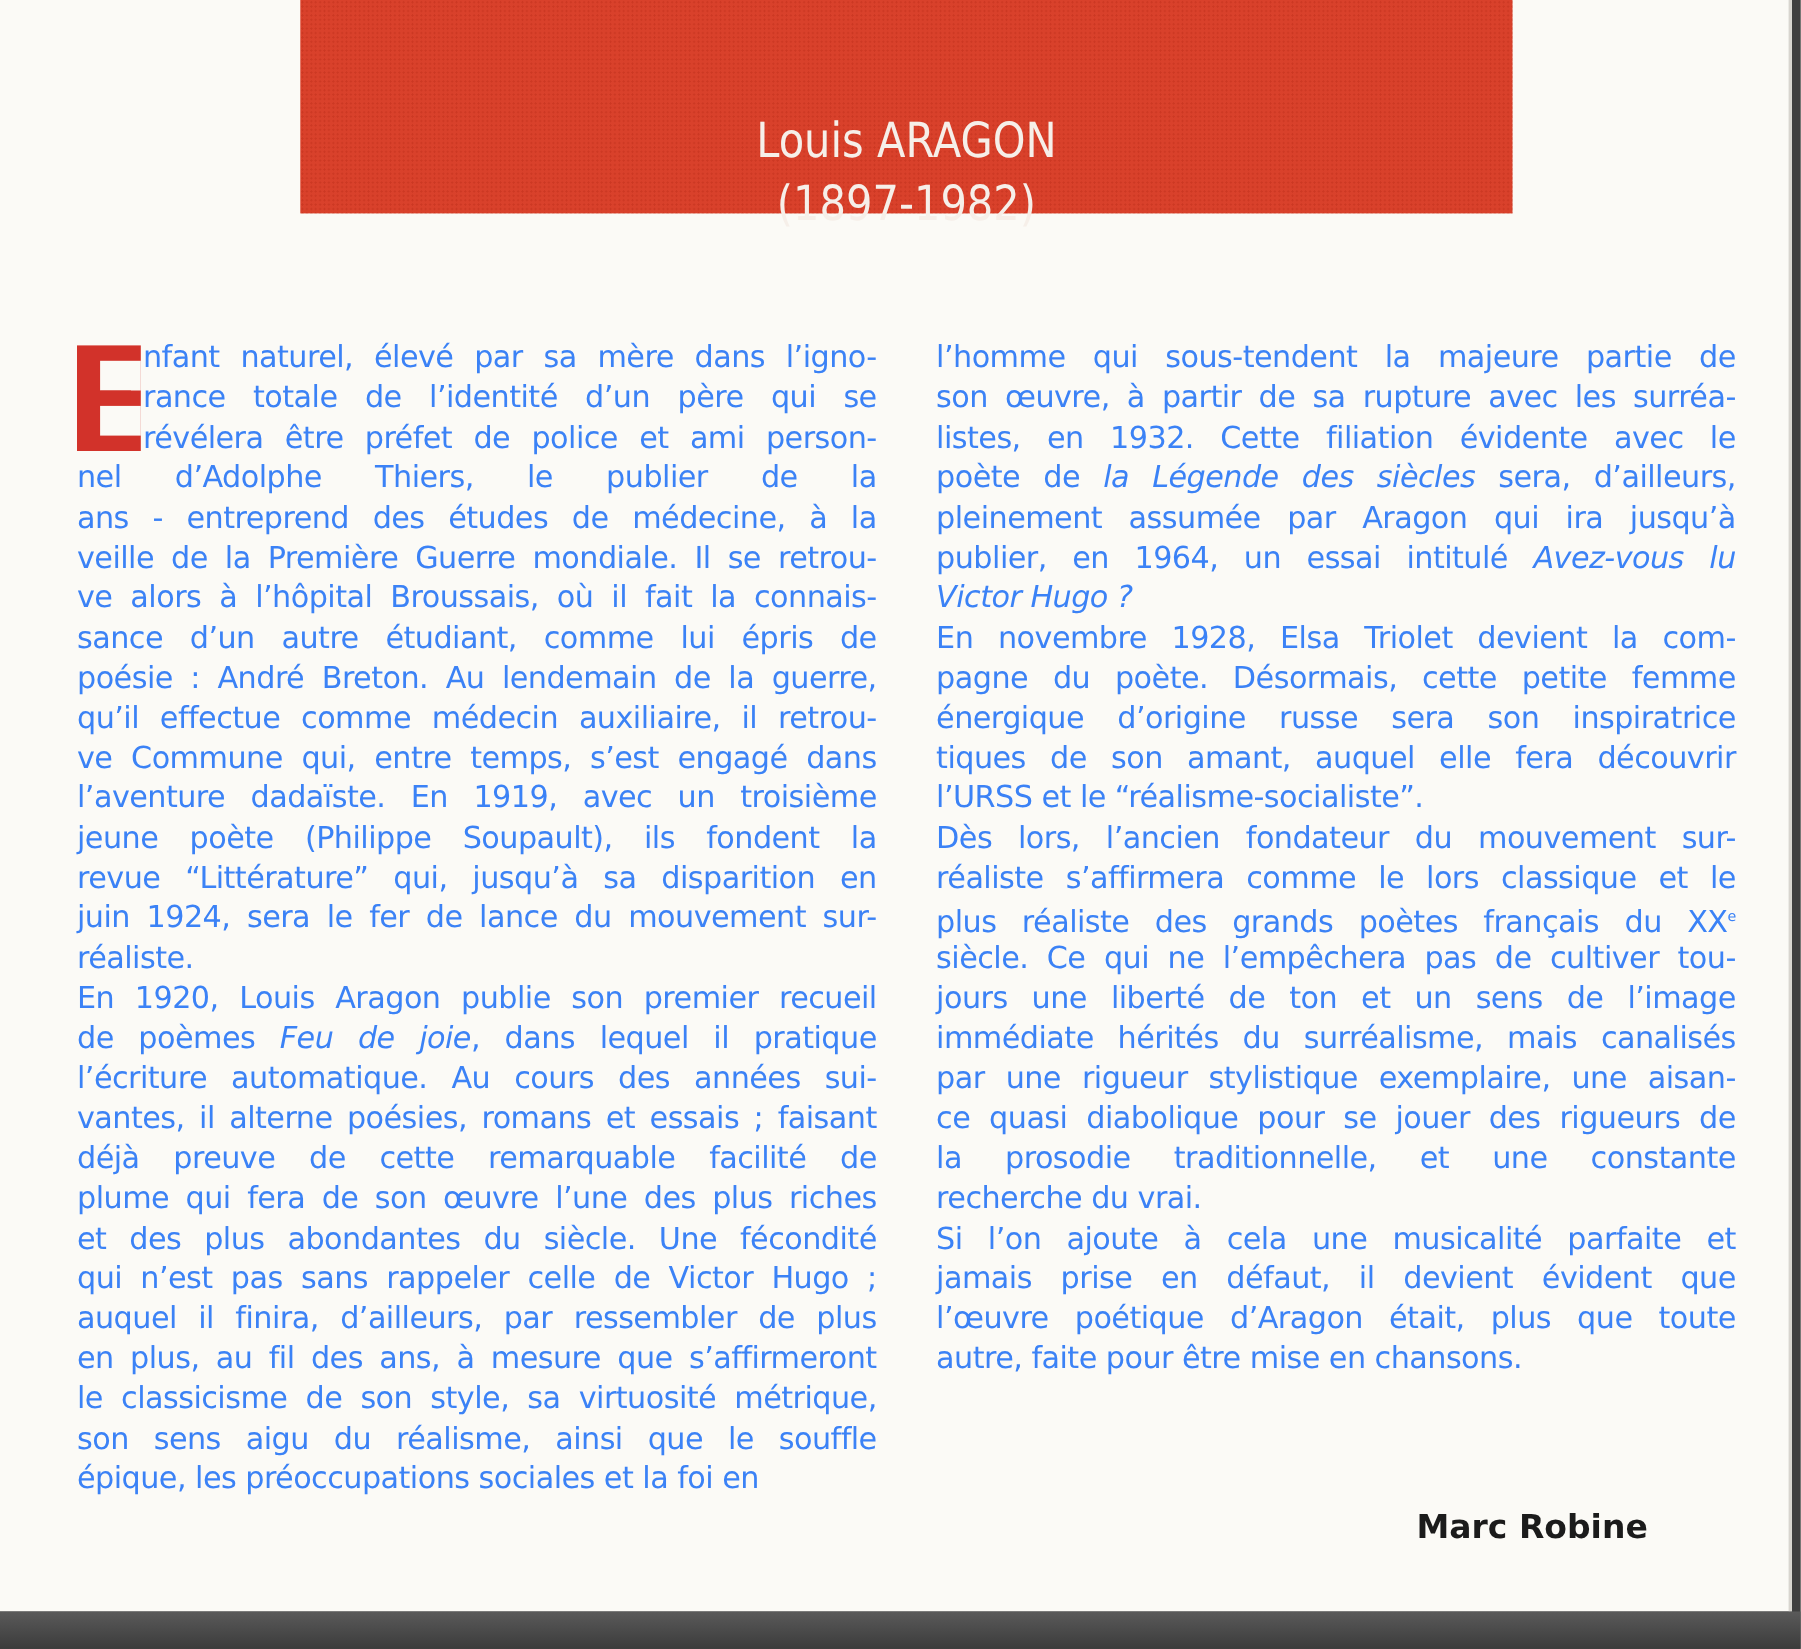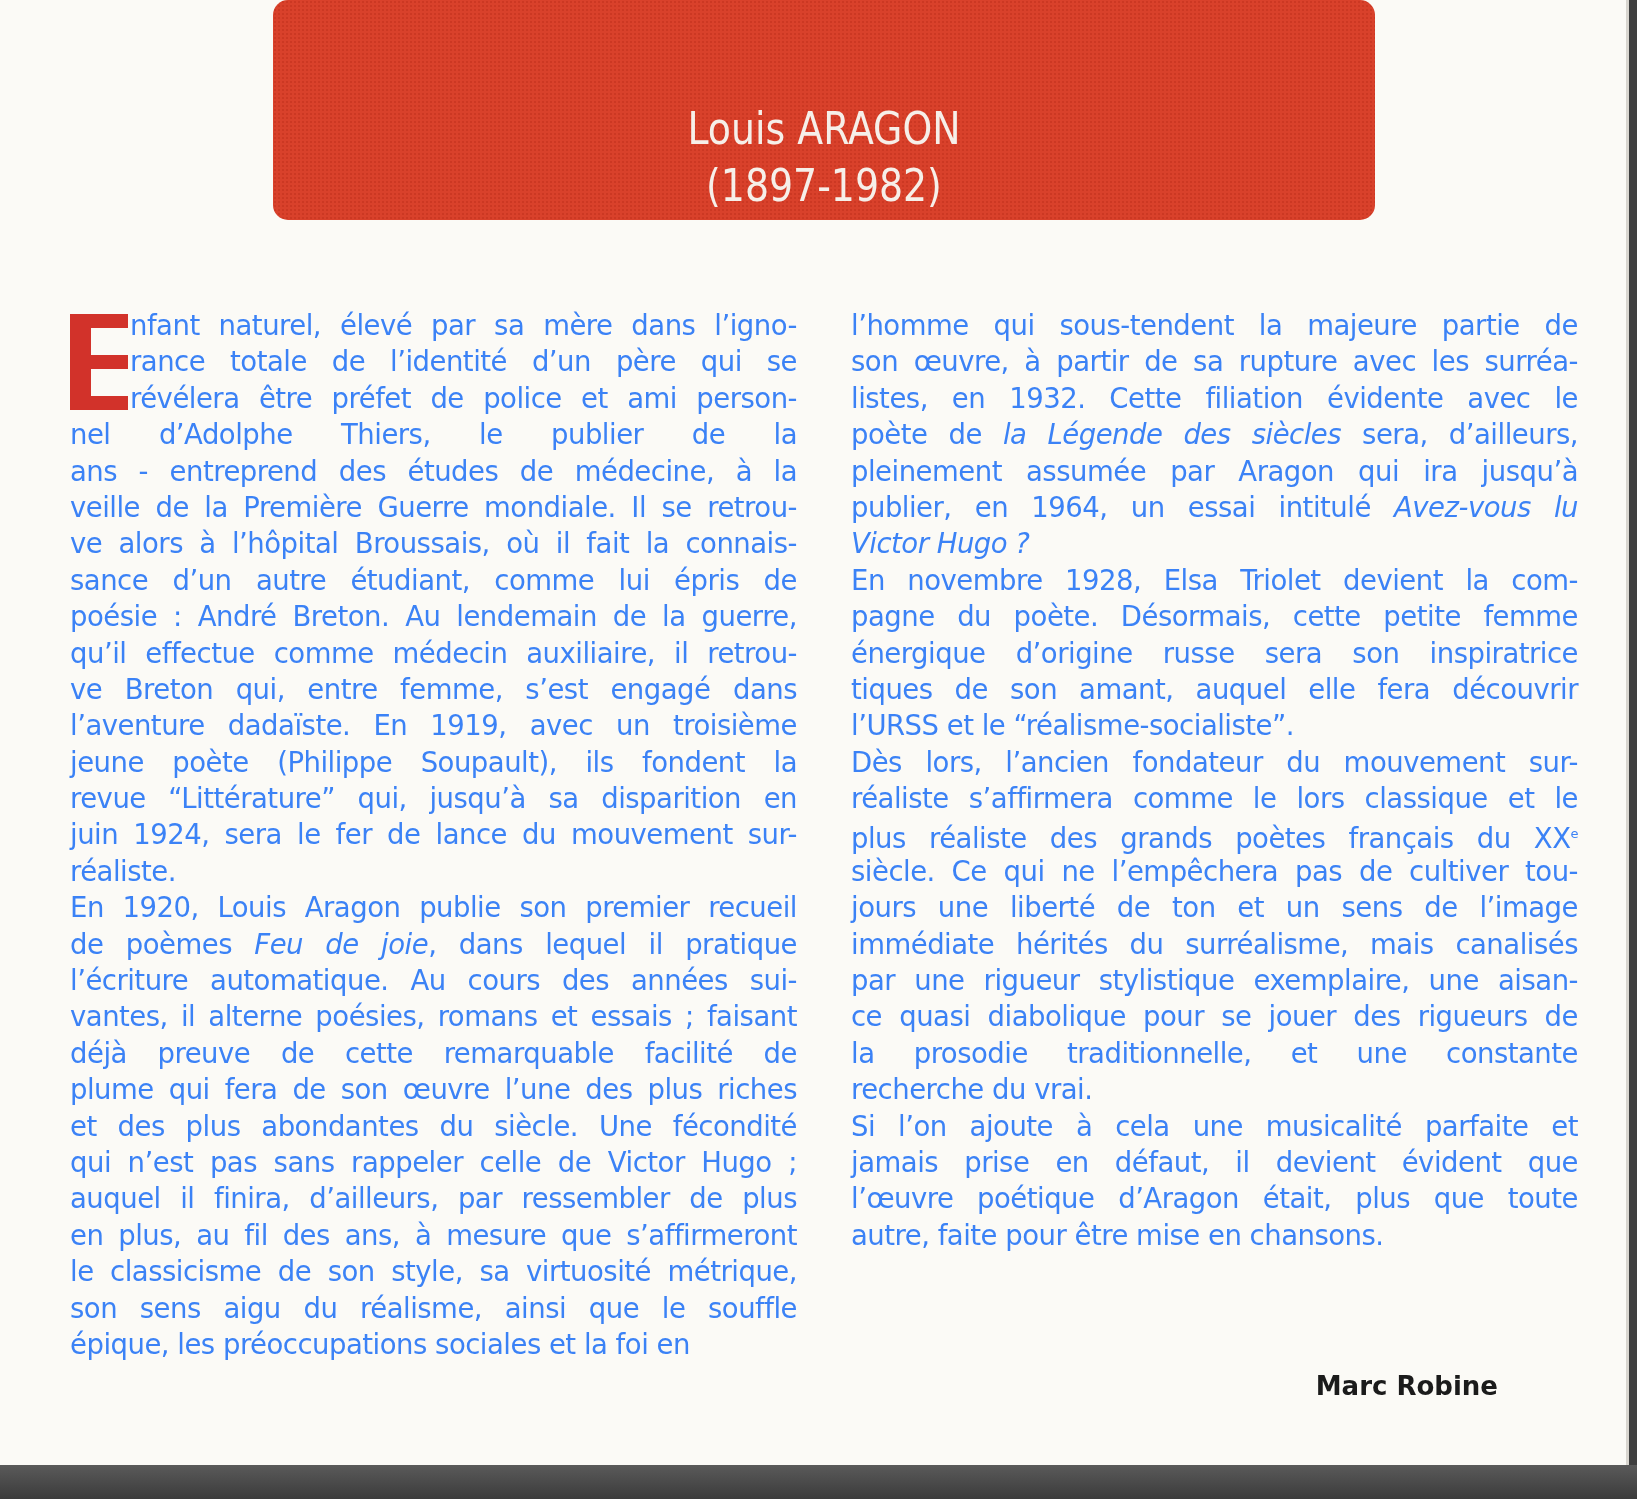--- a/index.html
+++ b/index.html
@@ -11,25 +11,24 @@
     .page {
       position: absolute; left: 0; top: 0; width: 1626px; height: 1465px;
       background: #fbfaf6;
       border-right: 3px solid #d8d5cf;
     }
     .bottom-band {
       position: absolute; left: 0; top: 1465px; width: 1637px; height: 34px;
       background: linear-gradient(#5a5a5a, #3b3b3b);
     }
     .title-block {
-      position: absolute; left: 273px; top: 0; width: 1102px; height: 220px;
+      position: absolute; left: 273px; top: 0; width: 1102px; height: 194px;
       background: #d9412b;
       background-image: radial-gradient(rgba(180,40,20,0.35) 1px, transparent 1px);
       background-size: 4px 4px;
-      border-radius: 15px;
     }
     .title-line {
       position: absolute; left: 0; width: 100%; text-align: center;
       color: #f6efe9; font-family: "DejaVu Sans", sans-serif;
       font-size: 44px; letter-spacing: 0px;
       transform: scaleX(0.86);
     }
     .t1 { top: 103px; }
     .t2 { top: 160px; }
 
@@ -53,21 +52,21 @@
       width: 58px; height: 96px;
       background: #d2322a;
     }
     .dropcap::before, .dropcap::after { content: ""; position: absolute; background: #fbfaf6; left: 21px; right: 0; }
     .dropcap::before { top: 14px; height: 27px; }
     .dropcap::after { top: 55px; height: 27px; }
     .dropcap-mid { position: absolute; left: 21px; top: 41px; width: 28px; height: 14px; background: #d2322a; }
     sup { font-size: 13px; vertical-align: 10px; }
     .signature {
       position: absolute; right: 128px; top: 1371px;
-      font-weight: bold; font-size: 26px; color: #1b1b1b;
+      font-weight: bold; font-size: 30px; color: #1b1b1b;
     }
   </style>
 </head>
 <body>
 
 <div class="page">
   <div class="title-block">
     <div class="title-line t1">Louis ARAGON</div>
     <div class="title-line t2">(1897-1982)</div>
   </div>
@@ -80,21 +79,21 @@
       <div class="line indent">nfant naturel, élevé par sa mère dans l’igno-</div>
       <div class="line indent">rance totale de l’identité d’un père qui se</div>
       <div class="line indent">révélera être préfet de police et ami person-</div>
       <div class="line">nel d’Adolphe Thiers, le publier de la</div>
       <div class="line">ans - entreprend des études de médecine, à la</div>
       <div class="line">veille de la Première Guerre mondiale. Il se retrou-</div>
       <div class="line">ve alors à l’hôpital Broussais, où il fait la connais-</div>
       <div class="line">sance d’un autre étudiant, comme lui épris de</div>
       <div class="line">poésie : André Breton. Au lendemain de la guerre,</div>
       <div class="line">qu’il effectue comme médecin auxiliaire, il retrou-</div>
-      <div class="line">ve Breton qui, entre femme, s’est engagé dans</div>
+      <div class="line">ve Commune qui, entre temps, s’est engagé dans</div>
       <div class="line">l’aventure dadaïste. En 1919, avec un troisième</div>
       <div class="line">jeune poète (Philippe Soupault), ils fondent la</div>
       <div class="line">revue “Littérature” qui, jusqu’à sa disparition en</div>
       <div class="line">juin 1924, sera le fer de lance du mouvement sur-</div>
       <div class="line last">réaliste.</div>
       <div class="line">En 1920, Louis Aragon publie son premier recueil</div>
       <div class="line">de poèmes <i>Feu de joie</i>, dans lequel il pratique</div>
       <div class="line">l’écriture automatique. Au cours des années sui-</div>
       <div class="line">vantes, il alterne poésies, romans et essais ; faisant</div>
       <div class="line">déjà preuve de cette remarquable facilité de</div>

